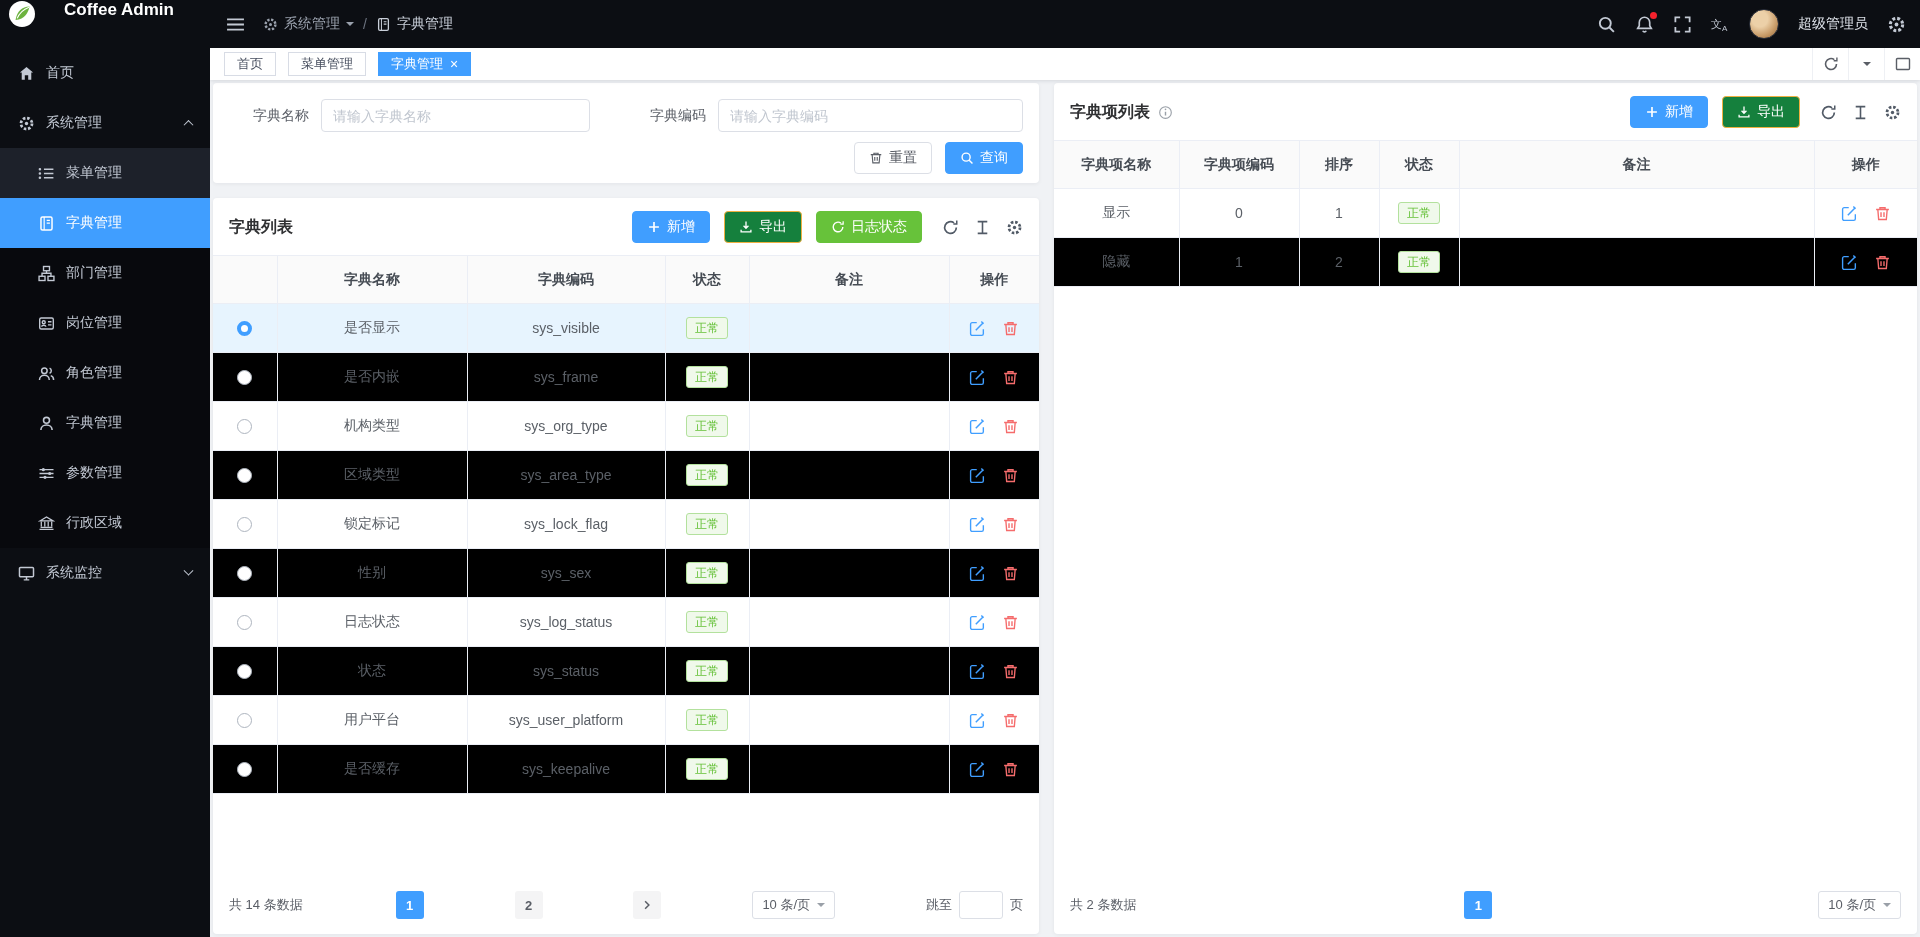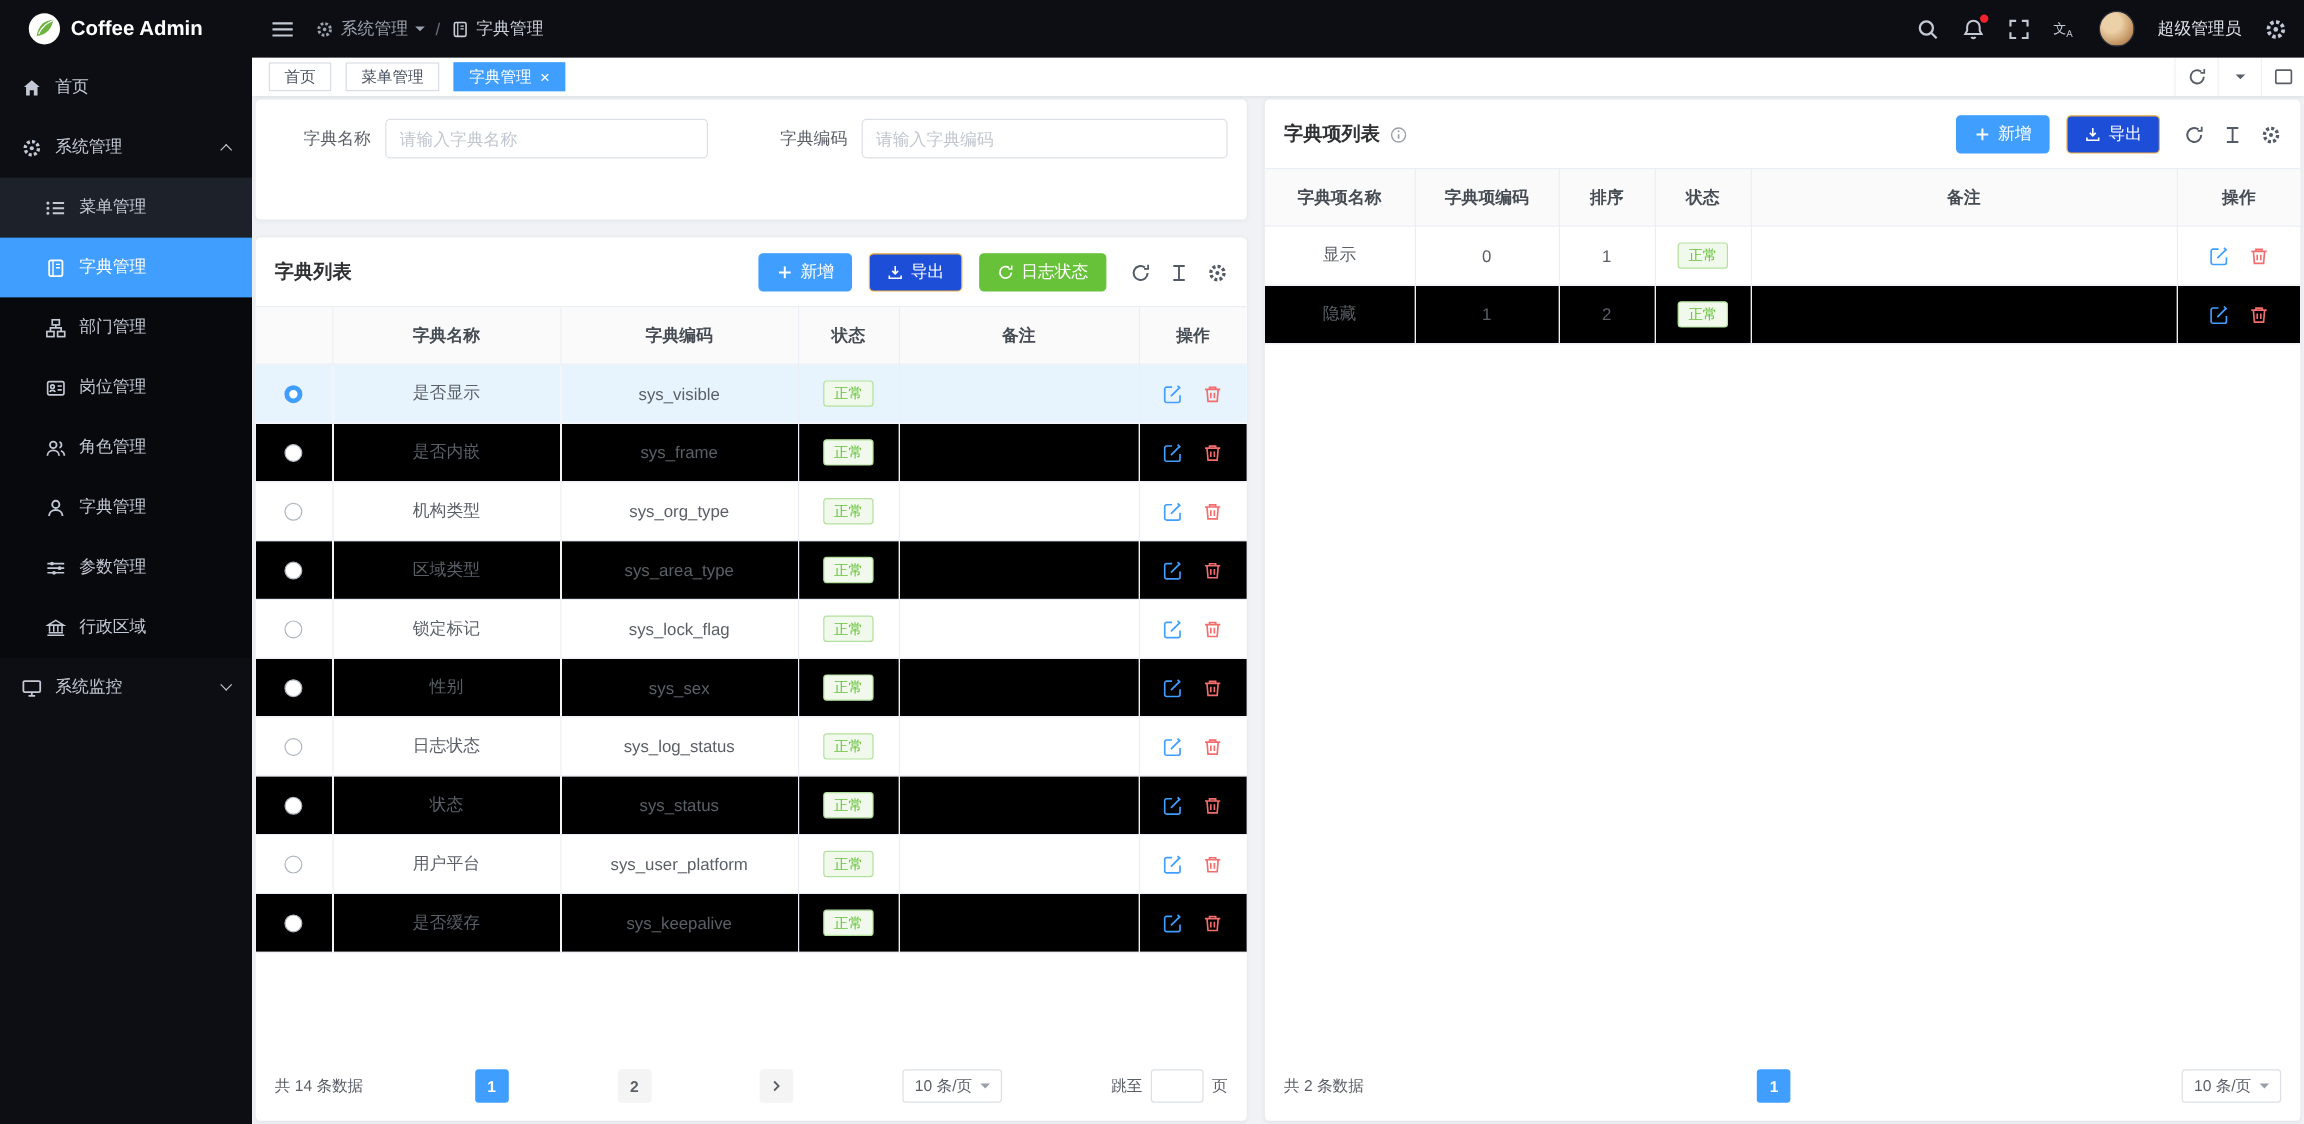--- a/index.html
+++ b/index.html
@@ -2,21 +2,21 @@
 <html><head>
 <meta charset="utf-8">
 <style>
   *{box-sizing:border-box;margin:0;padding:0}
   html,body{width:1920px;height:937px}
   body{font-family:"Liberation Sans","DejaVu Sans",sans-serif;font-size:14px;color:#303133;background:#f0f2f5;overflow:hidden;position:relative}
   svg{display:block}
 
   
   .sidebar{position:absolute;left:0;top:0;width:210px;height:937px;background:#0c0e13;z-index:30;display:flex;flex-direction:column}
-  .logo{height:48px;display:flex;align-items:center;gap:8px;padding:0 23px;flex:none;cursor:pointer}
+  .logo{height:48px;display:flex;gap:28px;padding:0 8px;flex:none;cursor:pointer}
   .logo-ic{width:28px;height:28px;flex:none}
   .logo-title{color:#fff;font-size:17px;font-weight:700;white-space:nowrap}
   .menu{flex:1;overflow:hidden}
   .menu-item{height:50px;display:flex;align-items:center;gap:11px;padding:0 18px;font-size:14px;color:#c3c9d4;cursor:pointer;white-space:nowrap}
   .menu-item.sub{padding-left:38px;background:#08090d}
   .menu-item.hl{background:#1d212a}
   .menu-item.active{background:#409eff;color:#fff}
   .mi-icon{width:17px;height:17px;display:inline-flex;flex:none}
   .mi-icon svg{width:17px;height:17px}
   .mi-arrow{margin-left:auto;width:7px;height:7px;border:solid currentColor;border-width:0 1.5px 1.5px 0;transform:rotate(-135deg) translate(-1px,-1px)}
@@ -61,21 +61,21 @@
   .form-item{display:flex;align-items:center;width:50%}
   .form-item.first{padding-right:36px}
   .form-label{width:92px;text-align:right;padding-right:12px;color:#5a5e66;font-size:14px;flex:none;white-space:nowrap}
   .form-input{flex:1;height:33px;border:1px solid #dcdfe6;border-radius:4px;padding:0 11px;font-size:14px;color:#303133;outline:none;min-width:0;background:#fff}
   .form-input::placeholder{color:#c0c6cf}
   .form-actions{display:flex;justify-content:flex-end;gap:13px;margin-top:10px}
 
   
   .btn{height:32px;display:inline-flex;align-items:center;gap:6px;padding:0 14px;border-radius:4px;border:1px solid #dcdfe6;background:#fff;color:#5a5e66;font-size:14px;cursor:pointer;white-space:nowrap}
   .btn-primary{background:#409eff;border-color:#409eff;color:#fff}
-  .btn-warning{background:#1d4ed8;border-color:#efb041;color:#fff}
+  .btn-warning{background:#15803d;border-color:#efb041;color:#fff}
   .btn-success{background:#67c23a;border-color:#67c23a;color:#fff}
   .b-ic{width:14px;height:14px;display:inline-flex}
   .b-ic svg{width:14px;height:14px}
 
   
   .list-card,.item-card{flex:1;display:flex;flex-direction:column;padding-top:13px;overflow:hidden;min-height:0}
   .card-head{display:flex;align-items:center;gap:14px;padding:0 16px 12px}
   .card-title{font-size:16px;font-weight:700;color:#303133;white-space:nowrap}
   .info-ic{width:15px;height:15px;display:inline-flex;color:#9aa0a8;margin-left:-6px}
   .info-ic svg{width:15px;height:15px}
@@ -342,20 +342,39 @@
     <div class="card search-card">
       <div class="form-row">
         <div class="form-item first">
           <span class="form-label">字典名称</span>
           <input class="form-input" placeholder="请输入字典名称" style="">
         </div>
         <div class="form-item">
           <span class="form-label">字典编码</span>
           <input class="form-input" placeholder="请输入字典编码" style="">
         </div>
+      </div>
+      <div class="form-actions">
+        <button class="btn">
+          <span class="b-ic">
+              <svg viewBox="0 0 16 16" fill="none" stroke="currentColor" stroke-width="1.3">
+                <path d="M2 4.2h12M5.6 4.2V2.6h4.8v1.6M3.6 4.2l.8 9.4h7.2l.8-9.4M6.6 6.8v4.4M9.4 6.8v4.4"></path>
+              </svg>
+            </span>
+          <span>重置</span>
+        </button>
+        <button class="btn btn-primary">
+          <span class="b-ic">
+              <svg viewBox="0 0 16 16" fill="none" stroke="currentColor" stroke-width="1.6">
+                <circle cx="7" cy="7" r="4.6"></circle>
+                <path d="m10.5 10.5 3.7 3.7"></path>
+              </svg>
+            </span>
+          <span>查询</span>
+        </button>
       </div>
     </div>
 
     <div class="card list-card">
       <div class="card-head">
         <span class="card-title">字典列表</span>
         <span class="head-spacer"></span>
         <button class="btn btn-primary">
           <span class="b-ic">
               <svg viewBox="0 0 16 16" fill="none" stroke="currentColor" stroke-width="1.9">

